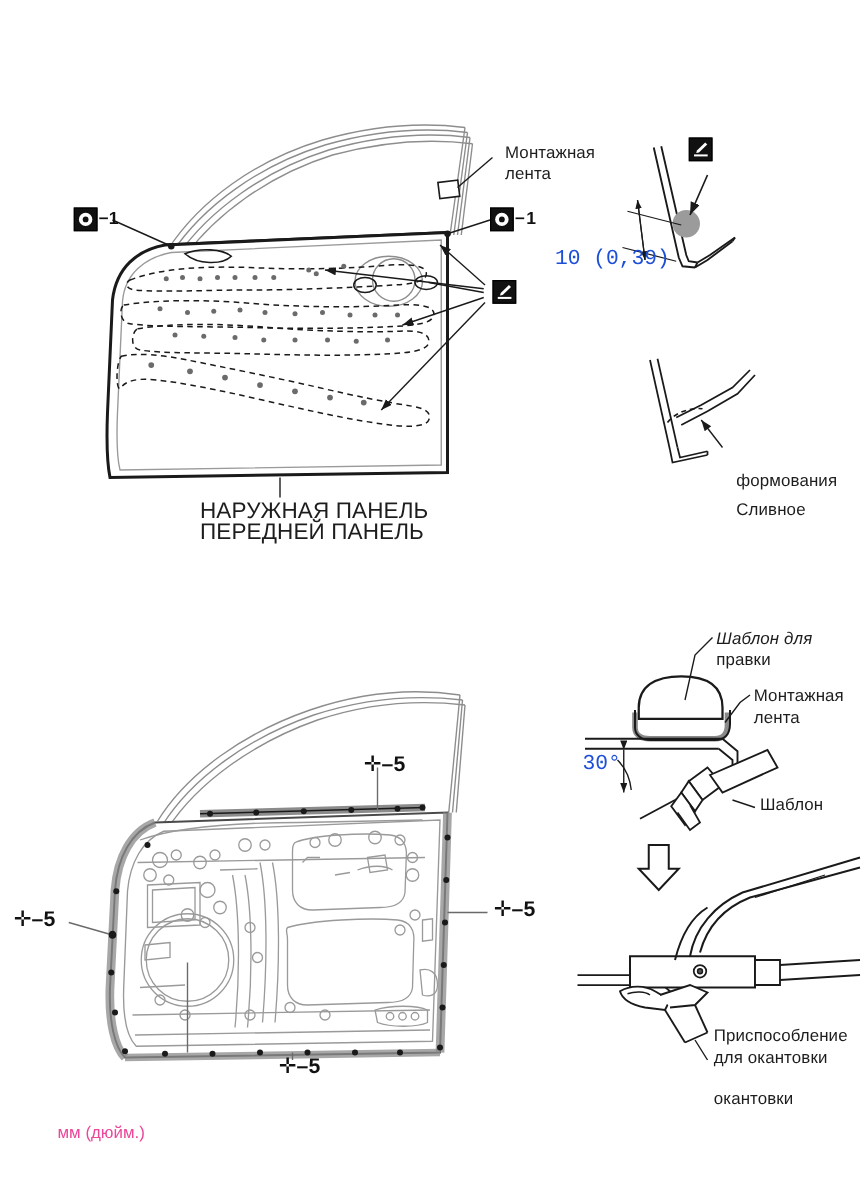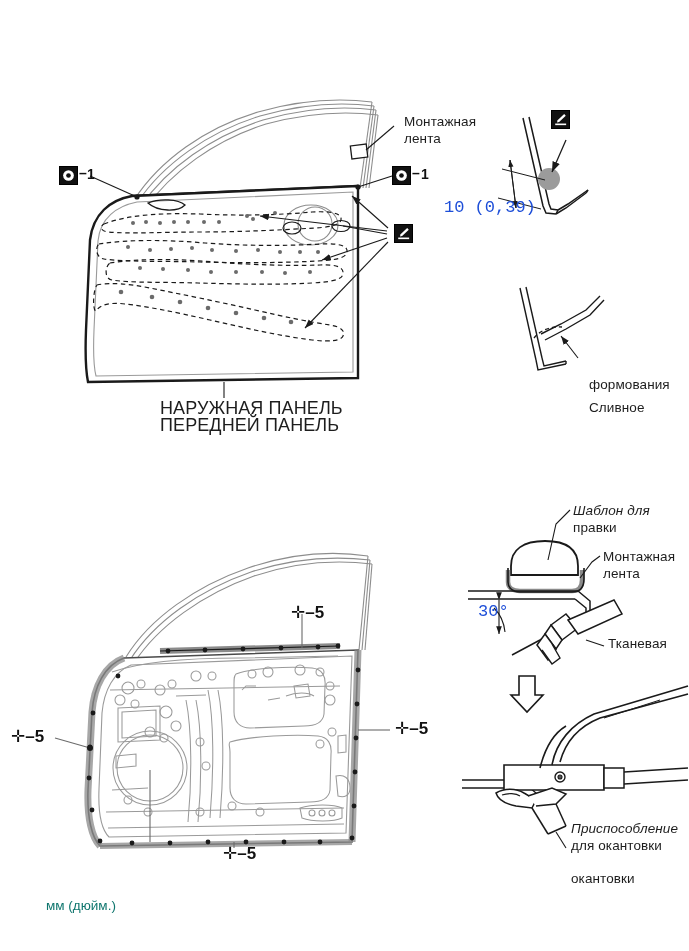--- a/index.html
+++ b/index.html
@@ -18,21 +18,21 @@
   .dim{position:absolute;font-size:17px;color:#1d4ed8;white-space:pre;font-family:Liberation Mono, monospace;}
 
   
   .badge{position:absolute;width:19px;height:19px;background:#111;
          border:1px solid #000;box-sizing:border-box;}
   .badge svg{position:absolute;left:0;top:0;width:100%;height:100%;}
 
   .plusmark{position:absolute;font-size:17px;font-weight:bold;color:#111;
             letter-spacing:0px;white-space:pre;}
 
-  .units{position:absolute;font-size:13.5px;color:#0f766e;}
+  .units{position:absolute;font-size:13.5px;color:#ec4899;}
 </style>
 </head>
 <body>
 
 <div class="canvas">
 
 <svg viewBox="0 0 689 951" xmlns="http://www.w3.org/2000/svg">
   <defs>
     <marker id="ah" markerWidth="9" markerHeight="9" refX="8" refY="3" orient="auto" markerUnits="strokeWidth">
       <path d="M0,0 L8,3 L0,6 Z" fill="#1a1a1a"></path>
@@ -439,22 +439,22 @@
 
 <div class="plusmark" style="left:291px;top:602px;">✛–<span>5</span></div>
 <div class="plusmark" style="left:11px;top:726px;">✛–<span>5</span></div>
 <div class="plusmark" style="left:395px;top:718px;">✛–<span>5</span></div>
 <div class="plusmark" style="left:223px;top:843px;">✛–<span>5</span></div>
 
 <div class="lbl" style="left:573px;top:503px;font-style:italic;">Шаблон для</div>
 <div class="lbl" style="left:573px;top:520px;">правки</div>
 <div class="lbl" style="left:603px;top:549px;">Монтажная</div>
 <div class="lbl" style="left:603px;top:566px;">лента</div>
-<div class="dim" style="left:478px;top:602px;">30°</div>
-<div class="lbl" style="left:608px;top:636px;">Тканевая</div>
-
-<div class="lbl" style="left:571px;top:821px;font-style:italic;">Приспособление</div>
+<div class="dim" style="left:466px;top:602px;">30°</div>
+<div class="lbl" style="left:608px;top:636px;">Шаблон</div>
+
+<div class="lbl" style="left:571px;top:821px;">Приспособление</div>
 <div class="lbl" style="left:571px;top:838px;">для окантовки</div>
 <div class="lbl" style="left:571px;top:855px;margin-top:16px;">окантовки</div>
 
 <div class="units" style="left:46px;top:898px;">мм (дюйм.)</div>
 
 </div>
 
 </body></html>

